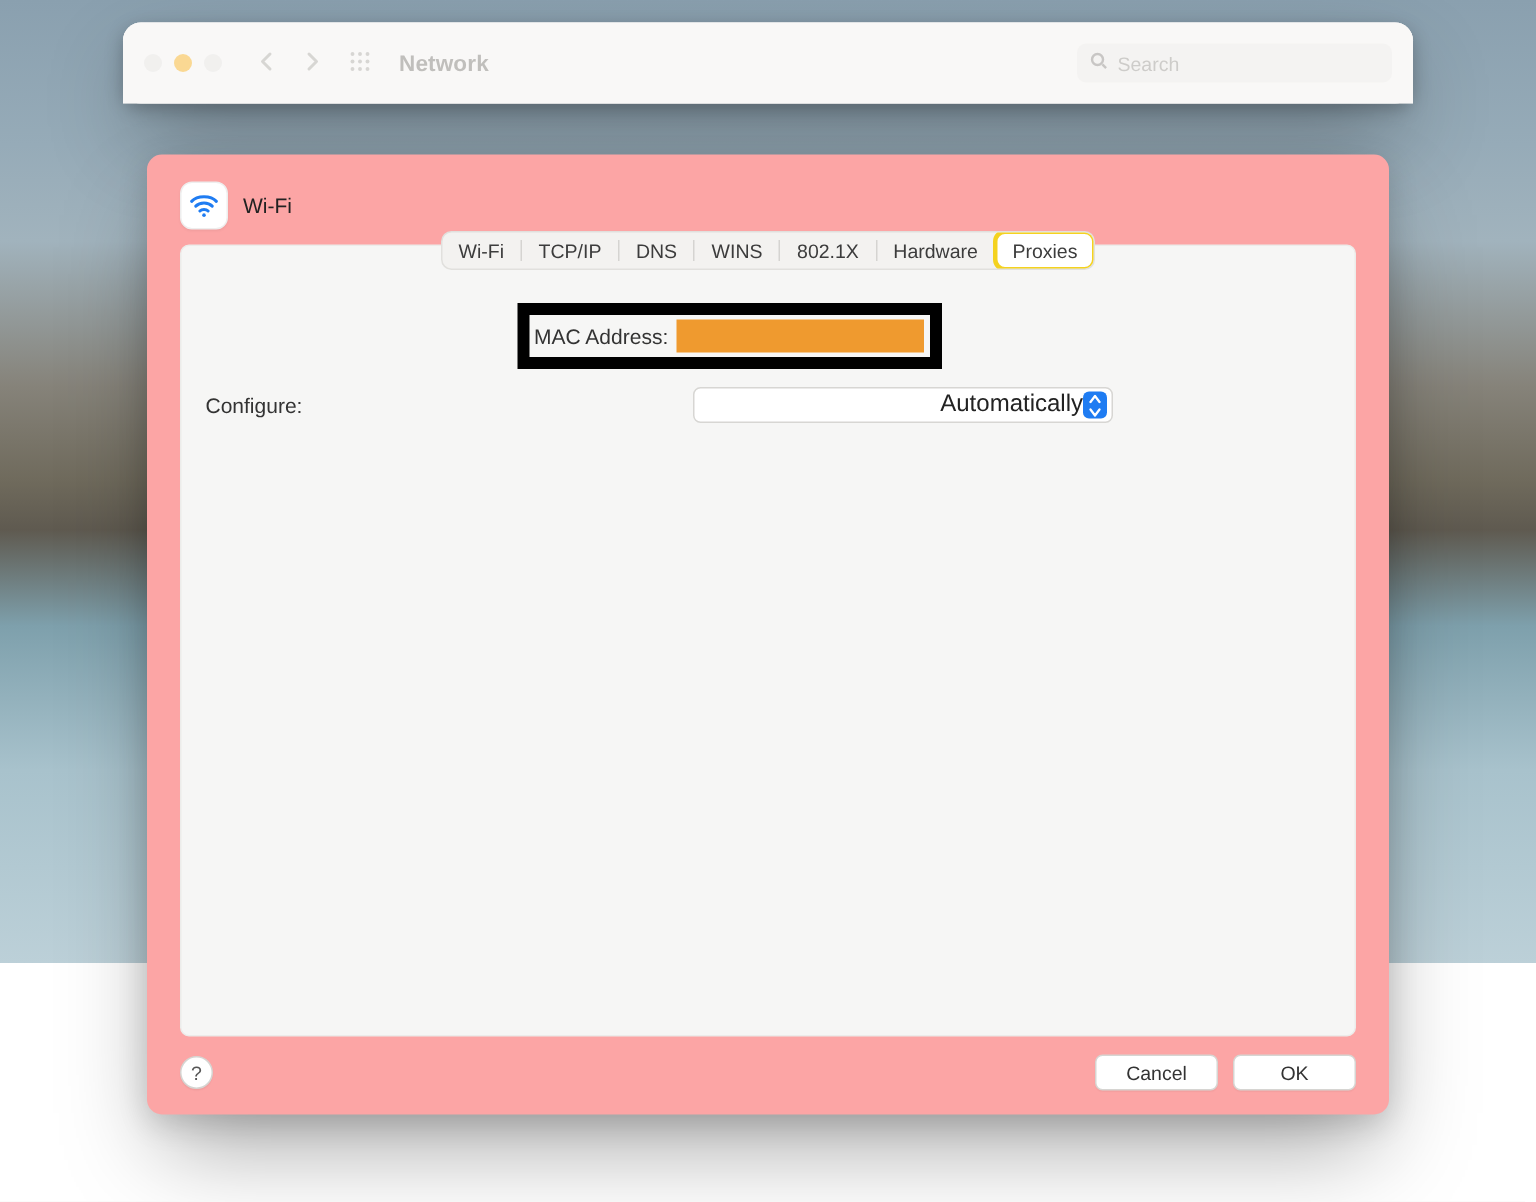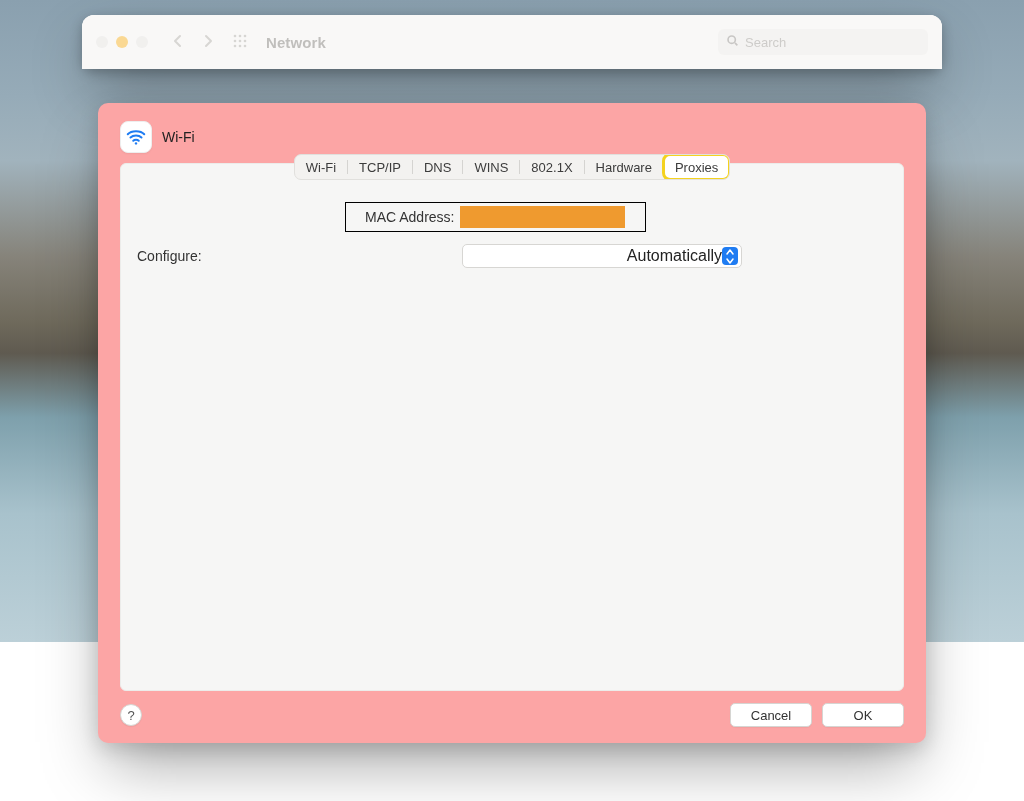--- a/index.html
+++ b/index.html
@@ -130,22 +130,22 @@
     outline-offset: -1px;
     border-radius: 4px;
   }
 
   
   .form-area { margin-top: 22px; }
   .form-row { display: flex; align-items: center; margin-bottom: 12px; }
   .form-label { width: 325px; padding-right: 6px; font-size: 14px; color: #333; }
   .form-control { width: 280px; }
   .mac-hl-wrapper {
-    border: 1px solid #000000;
-    padding: 3px 20px;
+    border: 8px solid #000000;
+    padding: 3px 4px;
     display: inline-flex; align-items: center;
     margin-left: -4px;
   }
   .mac-hl-wrapper .form-label { width: auto; text-align: left; padding-right: 6px; margin-left: -1px; }
   .mac-value-block {
     width: 165px; height: 22px;
     background: #ef9a2f;
   }
 
   .mac-select {

